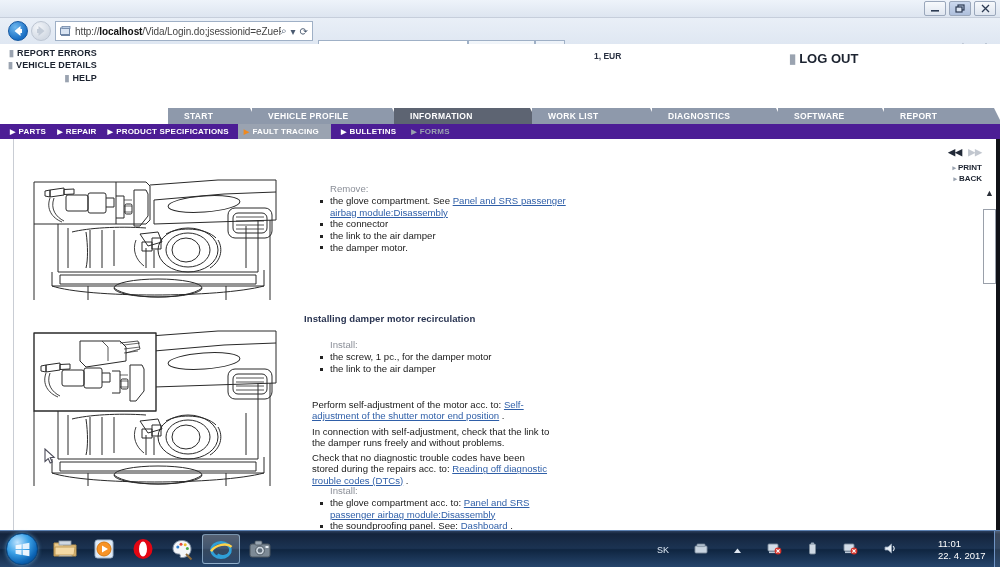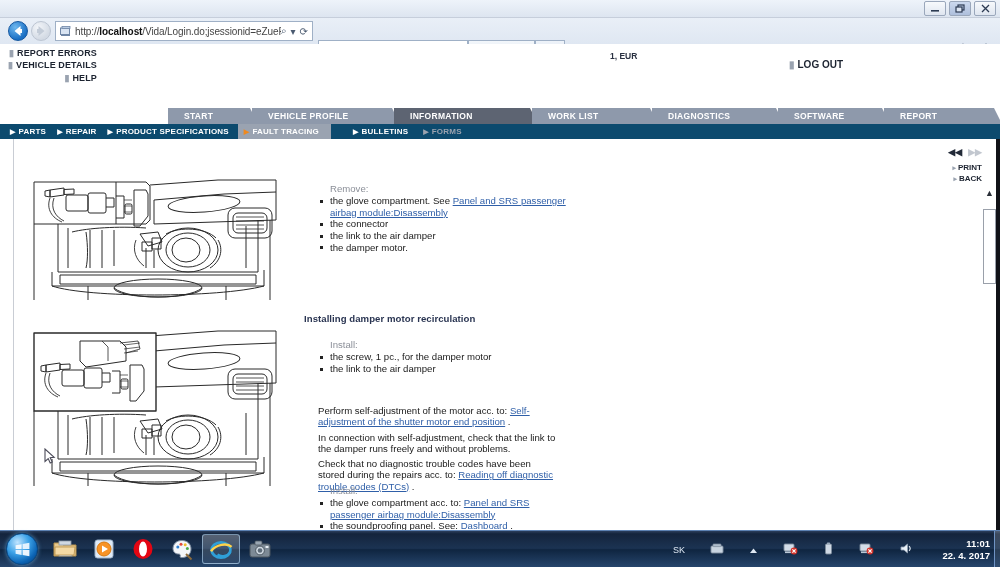--- a/index.html
+++ b/index.html
@@ -122,25 +122,25 @@
   .utilmenu {
     position: absolute; left: 8px; top: 3px;
     font-size: 9px; font-weight: bold; color: #1c2330;
     line-height: 12.4px; letter-spacing: .1px;
   }
   .utilmenu div { white-space: nowrap; text-align: right; }
   .umark { color: #9aa3b0; font-weight: bold; margin-right: 3px; }
 
   .currency {
     position: absolute; left: 594px; top: 7px;
-    font-size: 8.5px; font-weight: bold; color: #2a3142; margin-left: 16px;
+    font-size: 8.5px; font-weight: bold; color: #2a3142;
   }
   .logout {
     position: absolute; left: 789px; top: 7px;
-    font-size: 10px; font-weight: bold; color: #1c2330; margin-top: 8px;
+    font-size: 13px; font-weight: bold; color: #1c2330;
   }
 
   
   .maintabs {
     position: absolute; left: 168px; top: 64px;
     height: 16px; display: flex; 
   }
   .mtab {
     height: 16px;
     color: #ffffff; font-size: 8.5px; font-weight: bold;
@@ -157,21 +157,21 @@
     width: 0; height: 0;
     border-left: 8px solid #8e99ab;
     border-top: 16px solid transparent;
   }
   .mtab.active { background: #5d6472; }
   .mtab.active::after { border-left-color: #5d6472; }
 
   
   .subnav {
     position: absolute; left: 0; top: 80px; width: 1000px; height: 15px;
-    background: #0c4a6e;
+    background: #4c1d95;
     display: flex; align-items: center;
   }
   .subitem {
     font-size: 8px; font-weight: bold; color: #ffffff;
     letter-spacing: .2px;
     padding: 0 9px 0 2px;
     height: 15px; display: flex; align-items: center;
     white-space: nowrap;
   }
   .subitem .arr { color: #ffffff; font-size: 7px; margin-right: 3px; }
@@ -253,21 +253,21 @@
     content: ""; position: absolute; left: 4px; top: 4.5px;
     width: 3px; height: 3px; background: #222;
   }
   a.doclink {
     color: #2f5fa8; text-decoration: underline;
   }
   h3.sect {
     font-size: 9.6px; color: #2a3552; font-weight: bold;
     margin: 0; padding: 0; letter-spacing: .05px;
   }
-  p.para { margin: 14px; }
+  p.para { margin: 8px; }
 
   .cursor {
     position: absolute; left: 44px; top: 499px;
     width: 12px; height: 17px;
   }
 
   
   .taskbar {
     position: absolute; left: 0; top: 530px; width: 1000px; height: 37px;
     background: linear-gradient(to bottom, #2c3f5c 0%, #14243c 8%, #1b3352 48%, #0f2540 52%, #26456c 100%);
@@ -294,22 +294,22 @@
   }
   .tray {
     position: absolute; right: 4px; top: 0; height: 37px;
     display: flex; align-items: center; gap: 25px;
     padding-right: 6px;
   }
   .traytxt {
     font-size: 9px; color: #dfe9f5; font-family: "Liberation Sans", sans-serif;
   }
   .clock {
-    text-align: right; color: #ffffff; font-size: 9.5px;
-    line-height: 12px; margin-left: 0; min-width: 52px; font-weight: bold;
+    text-align: left; color: #ffffff; font-size: 9.5px;
+    line-height: 12px; margin-left: 16px; min-width: 52px;
   }
   .showdesk {
     position: absolute; right: 0; top: 0; width: 6px; height: 37px;
     background: linear-gradient(to bottom, rgba(255,255,255,.18), rgba(255,255,255,.04));
     border-left: 1px solid #6f93c4;
   }
 </style>
 </head>
 <body>
 
@@ -463,21 +463,21 @@
           <span>REPAIR</span>
         </div>
       <div class="subitem">
           <span class="arr">▶</span>
           <span>PRODUCT SPECIFICATIONS</span>
         </div>
       <div class="subitem active" style="padding-left:6px;padding-right:12px">
           <span class="arr">▶</span>
           <span>FAULT TRACING</span>
         </div>
-      <div class="subitem" style="padding-left:22px">
+      <div class="subitem" style="padding-left:10px">
           <span class="arr">▶</span>
           <span>BULLETINS</span>
         </div>
       <div class="subitem disabled" style="padding-left:6px">
           <span class="arr">▶</span>
           <span>FORMS</span>
         </div>
     </div>
 
     <div class="contentarea">

